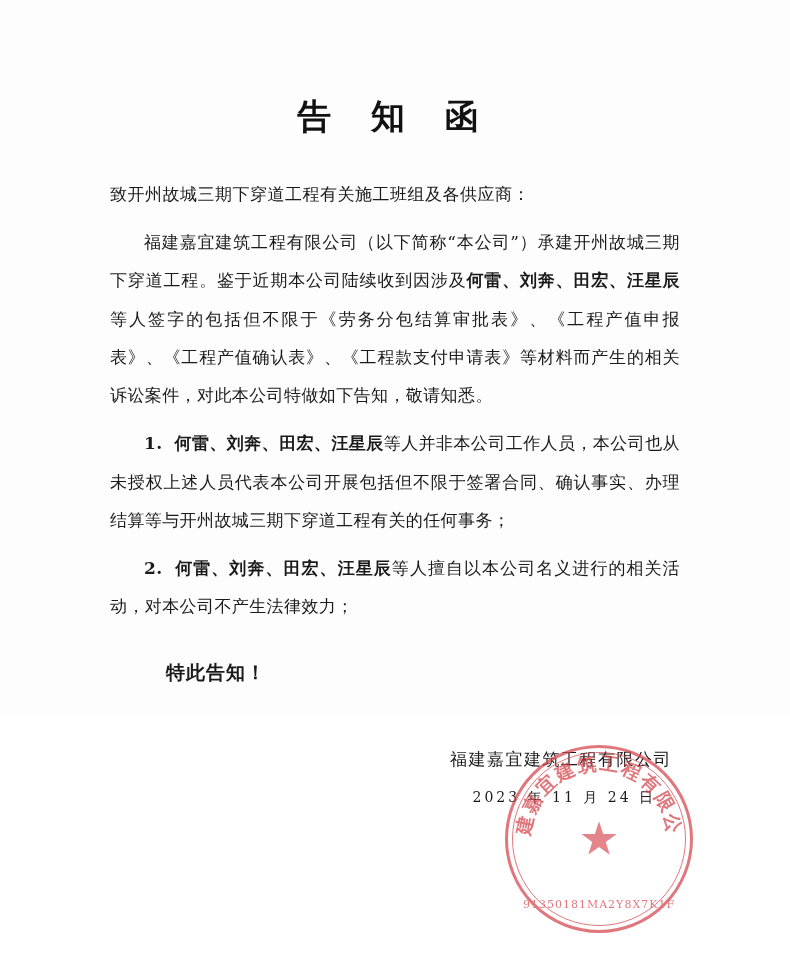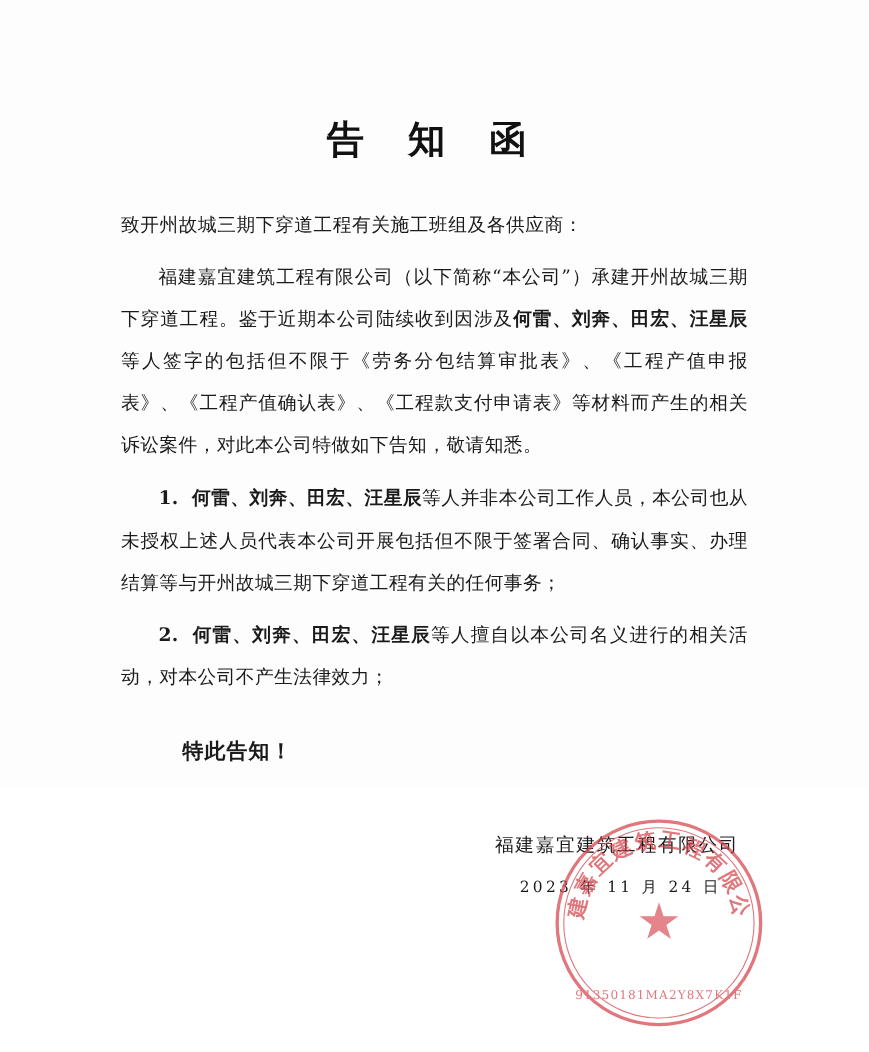--- a/index.html
+++ b/index.html
@@ -15,21 +15,21 @@
     color: #1a1a1a;
     overflow: hidden;
   }
 
   .page {
     position: relative;
     width: 790px;
     height: 716px;
     background: #fdfdfd;
     box-sizing: border-box;
-    padding: 10px 110px;
+    padding: 0 110px;
   }
 
   .doc-title {
     text-align: center;
     font-size: 34px;
     font-weight: bold;
     letter-spacing: 14px;
     padding-top: 94px;
     color: #111;
     font-family: "DejaVu Serif", "Liberation Serif", serif;

